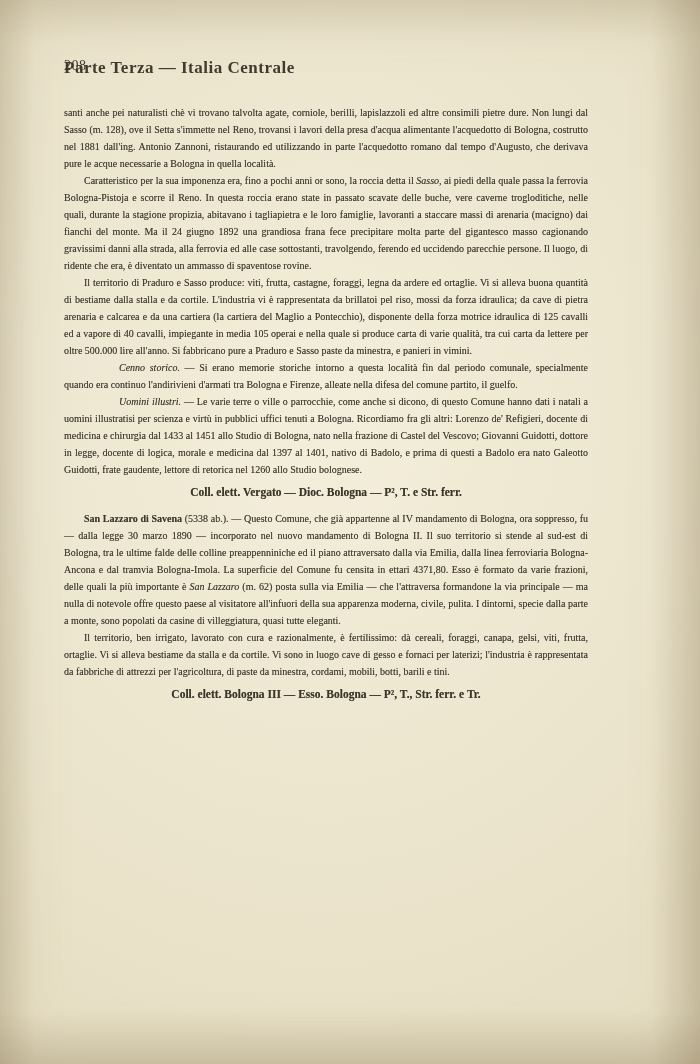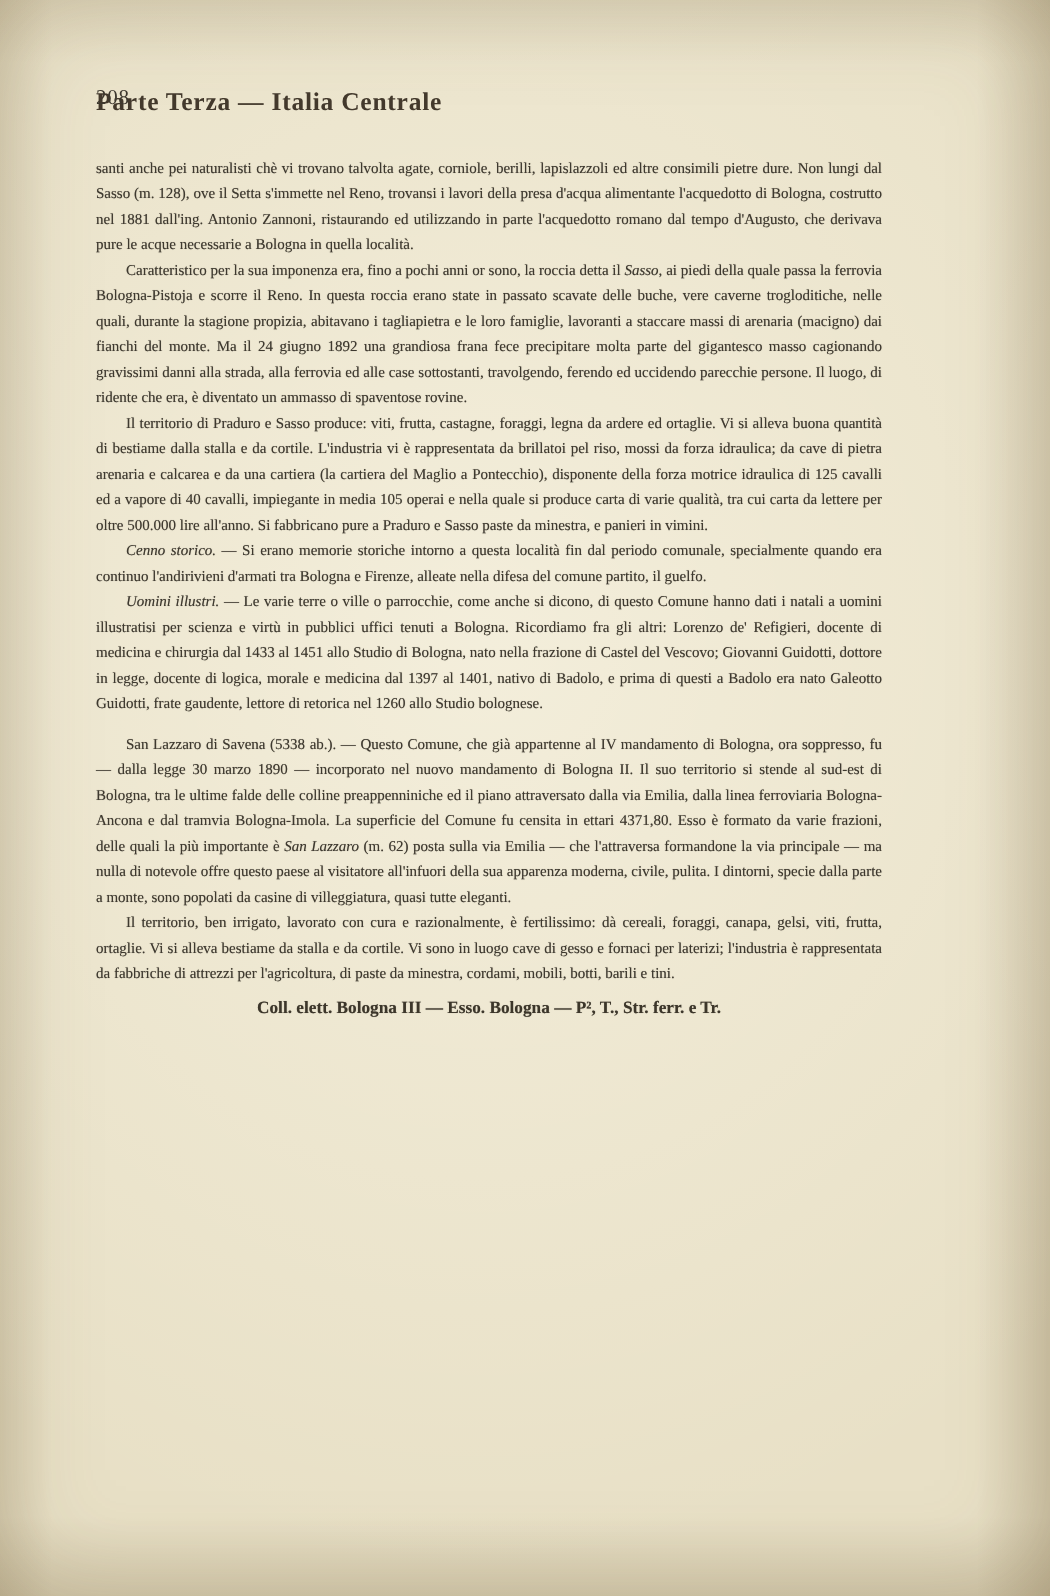--- a/index.html
+++ b/index.html
@@ -46,23 +46,23 @@
   .para {
     margin: 0;
     text-align: justify;
     font-size: 10px;
     line-height: 17px;
     text-indent: 20px;
     hyphens: auto;
   }
   .para.first { text-indent: 0; }
   .para.entry-gap { margin-top: 10px; }
-  .lead-italic { font-style: italic; }
+  .lead-italic { font-style: italic; margin-left: 35px; }
   .place-italic { font-style: italic; }
-  .lead-bold { font-weight: normal; }
+  .lead-bold { font-weight: bold; }
   .center-line {
     margin: 7px 0;
     text-align: center;
     font-weight: bold;
     font-size: 11.5px;
     line-height: 15px;
     color: #3c362a;
   }
 </style>
 </head>
@@ -80,20 +80,21 @@
     <p class="para first">santi anche pei naturalisti chè vi trovano talvolta agate, corniole, berilli, lapislazzoli ed altre consimili pietre dure. Non lungi dal Sasso (m. 128), ove il Setta s'immette nel Reno, trovansi i lavori della presa d'acqua alimentante l'acquedotto di Bologna, costrutto nel 1881 dall'ing. Antonio Zannoni, ristaurando ed utilizzando in parte l'acquedotto romano dal tempo d'Augusto, che derivava pure le acque necessarie a Bologna in quella località.</p>
 
     <p class="para"><span>Caratteristico per la sua imponenza era, fino a pochi anni or sono, la roccia detta il </span><span class="place-italic">Sasso</span><span>, ai piedi della quale passa la ferrovia Bologna-Pistoja e scorre il Reno. In questa roccia erano state in passato scavate delle buche, vere caverne trogloditiche, nelle quali, durante la stagione propizia, abitavano i tagliapietra e le loro famiglie, lavoranti a staccare massi di arenaria (macigno) dai fianchi del monte. Ma il 24 giugno 1892 una grandiosa frana fece precipitare molta parte del gigantesco masso cagionando gravissimi danni alla strada, alla ferrovia ed alle case sottostanti, travolgendo, ferendo ed uccidendo parecchie persone. Il luogo, di ridente che era, è diventato un ammasso di spaventose rovine.</span></p>
 
     <p class="para">Il territorio di Praduro e Sasso produce: viti, frutta, castagne, foraggi, legna da ardere ed ortaglie. Vi si alleva buona quantità di bestiame dalla stalla e da cortile. L'industria vi è rappresentata da brillatoi pel riso, mossi da forza idraulica; da cave di pietra arenaria e calcarea e da una cartiera (la cartiera del Maglio a Pontecchio), disponente della forza motrice idraulica di 125 cavalli ed a vapore di 40 cavalli, impiegante in media 105 operai e nella quale si produce carta di varie qualità, tra cui carta da lettere per oltre 500.000 lire all'anno. Si fabbricano pure a Praduro e Sasso paste da minestra, e panieri in vimini.</p>
 
     <p class="para"><span class="lead-italic">Cenno storico.</span><span> — Si erano memorie storiche intorno a questa località fin dal periodo comunale, specialmente quando era continuo l'andirivieni d'armati tra Bologna e Firenze, alleate nella difesa del comune partito, il guelfo.</span></p>
 
     <p class="para"><span class="lead-italic">Uomini illustri.</span><span> — Le varie terre o ville o parrocchie, come anche si dicono, di questo Comune hanno dati i natali a uomini illustratisi per scienza e virtù in pubblici uffici tenuti a Bologna. Ricordiamo fra gli altri: Lorenzo de' Refigieri, docente di medicina e chirurgia dal 1433 al 1451 allo Studio di Bologna, nato nella frazione di Castel del Vescovo; Giovanni Guidotti, dottore in legge, docente di logica, morale e medicina dal 1397 al 1401, nativo di Badolo, e prima di questi a Badolo era nato Galeotto Guidotti, frate gaudente, lettore di retorica nel 1260 allo Studio bolognese.</span></p>
 
+    <p class="center-line">Coll. elett. Vergato — Dioc. Bologna — P², T. e Str. ferr.</p>
 
     <p class="para entry-gap"><span class="lead-bold">San Lazzaro di Savena</span><span> (5338 ab.). — Questo Comune, che già appartenne al IV mandamento di Bologna, ora soppresso, fu — dalla legge 30 marzo 1890 — incorporato nel nuovo mandamento di Bologna II. Il suo territorio si stende al sud-est di Bologna, tra le ultime falde delle colline preappenniniche ed il piano attraversato dalla via Emilia, dalla linea ferroviaria Bologna-Ancona e dal tramvia Bologna-Imola. La superficie del Comune fu censita in ettari 4371,80. Esso è formato da varie frazioni, delle quali la più importante è </span><span class="place-italic">San Lazzaro</span><span> (m. 62) posta sulla via Emilia — che l'attraversa formandone la via principale — ma nulla di notevole offre questo paese al visitatore all'infuori della sua apparenza moderna, civile, pulita. I dintorni, specie dalla parte a monte, sono popolati da casine di villeggiatura, quasi tutte eleganti.</span></p>
 
     <p class="para">Il territorio, ben irrigato, lavorato con cura e razionalmente, è fertilissimo: dà cereali, foraggi, canapa, gelsi, viti, frutta, ortaglie. Vi si alleva bestiame da stalla e da cortile. Vi sono in luogo cave di gesso e fornaci per laterizi; l'industria è rappresentata da fabbriche di attrezzi per l'agricoltura, di paste da minestra, cordami, mobili, botti, barili e tini.</p>
 
     <p class="center-line">Coll. elett. Bologna III — Esso. Bologna — P², T., Str. ferr. e Tr.</p>
 
   </div>
 
 </div>

